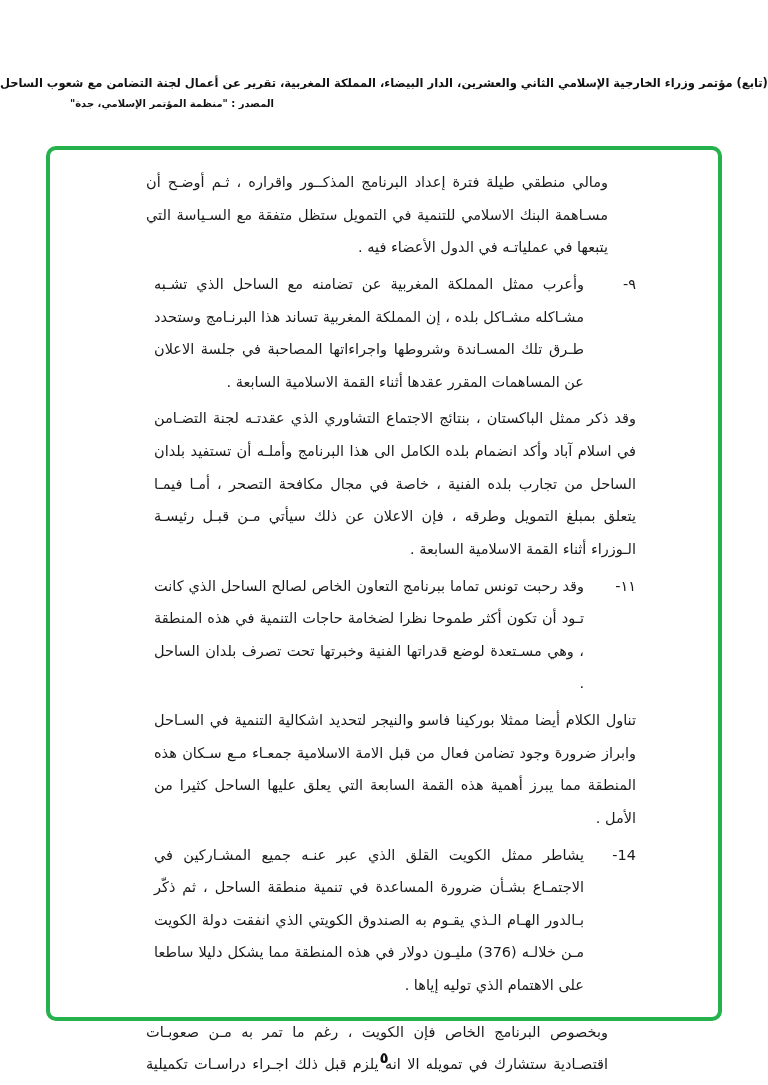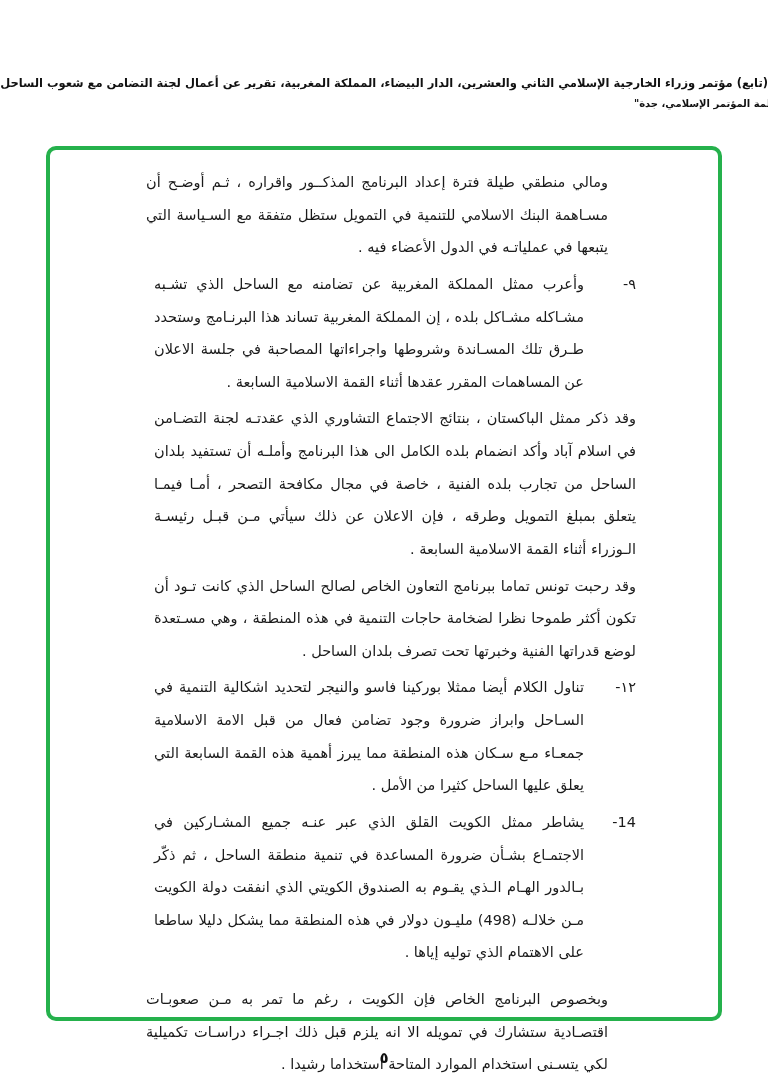--- a/index.html
+++ b/index.html
@@ -13,21 +13,21 @@
     width: 768px;
     height: 1085px;
     background: #ffffff;
     overflow: hidden;
   }
   .header {
     position: absolute;
     top: 76px;
     left: 0;
     right: 0;
-    text-align: right;
+    text-align: left;
     direction: rtl;
     color: #111111;
   }
   .header .title-line {
     font-size: 11.5px;
     font-weight: bold;
     white-space: nowrap;
     letter-spacing: 0px;
   }
   .header .source-line {
@@ -102,31 +102,31 @@
       <div class="item">
         <span class="num">٩-</span>
         <span class="text">وأعرب ممثل المملكة المغربية عن تضامنه مع الساحل الذي  تشـبه مشـاكله مشـاكل بلده ، إن المملكة المغربية تساند هذا البرنـامج وستحدد طـرق تلك المسـاندة وشروطها واجراءاتها المصاحبة في جلسة الاعلان عن المساهمات المقرر عقدها أثناء القمة الاسلامية السابعة .</span>
       </div>
 
       <div class="item">
         <span class="text">وقد ذكر ممثل الباكستان ، بنتائج الاجتماع التشاوري الذي عقدتـه لجنة التضـامن في اسلام آباد وأكد انضمام بلده الكامل الى هذا البرنامج وأملـه أن تستفيد بلدان الساحل من تجارب بلده الفنية ، خاصة في مجال مكافحة التصحر ، أمـا فيمـا يتعلق بمبلغ التمويل وطرقه ، فإن الاعلان عن ذلك سيأتي مـن قبـل رئيسـة الـوزراء أثناء القمة الاسلامية السابعة .</span>
       </div>
 
       <div class="item">
+        <span class="num">١١-</span>
         <span class="text">وقد رحبت تونس تماما ببرنامج التعاون الخاص لصالح الساحل الذي كانت تـود أن تكون أكثر طموحا نظرا لضخامة حاجات التنمية في هذه المنطقة ، وهي مسـتعدة لوضع قدراتها الفنية وخبرتها تحت تصرف بلدان الساحل .</span>
       </div>
 
       <div class="item">
-        <span class="num">١٢-</span>
         <span class="text">تناول الكلام أيضا ممثلا بوركينا فاسو والنيجر لتحديد اشكالية التنمية في السـاحل وابراز ضرورة وجود تضامن فعال من قبل الامة الاسلامية جمعـاء مـع سـكان هذه المنطقة مما يبرز أهمية هذه القمة السابعة التي يعلق عليها الساحل كثيرا من الأمل .</span>
       </div>
 
       <div class="item">
         <span class="num">14-</span>
-        <span class="text">يشاطر ممثل الكويت القلق الذي عبر عنـه جميع المشـاركين في الاجتمـاع بشـأن ضرورة المساعدة في تنمية منطقة الساحل ، ثم ذكّر بـالدور الهـام الـذي يقـوم به الصندوق الكويتي الذي انفقت دولة الكويت  مـن خلالـه (498) مليـون دولار في هذه المنطقة مما يشكل دليلا ساطعا على الاهتمام الذي توليه إياها .</span>
+        <span class="text">يشاطر ممثل الكويت القلق الذي عبر عنـه جميع المشـاركين في الاجتمـاع بشـأن ضرورة المساعدة في تنمية منطقة الساحل ، ثم ذكّر بـالدور الهـام الـذي يقـوم به الصندوق الكويتي الذي انفقت دولة الكويت  مـن خلالـه (376) مليـون دولار في هذه المنطقة مما يشكل دليلا ساطعا على الاهتمام الذي توليه إياها .</span>
       </div>
 
       <p class="para closing">وبخصوص البرنامج الخاص فإن الكويت ، رغم ما تمر  به مـن صعوبـات اقتصـادية ستشارك في تمويله الا انه يلزم قبل ذلك اجـراء دراسـات تكميلية لكي يتسـنى استخدام الموارد المتاحة استخداما رشيدا .</p>
 
     </div>
   </div>
 
   <div class="page-number">٥</div>
 
 </div>

